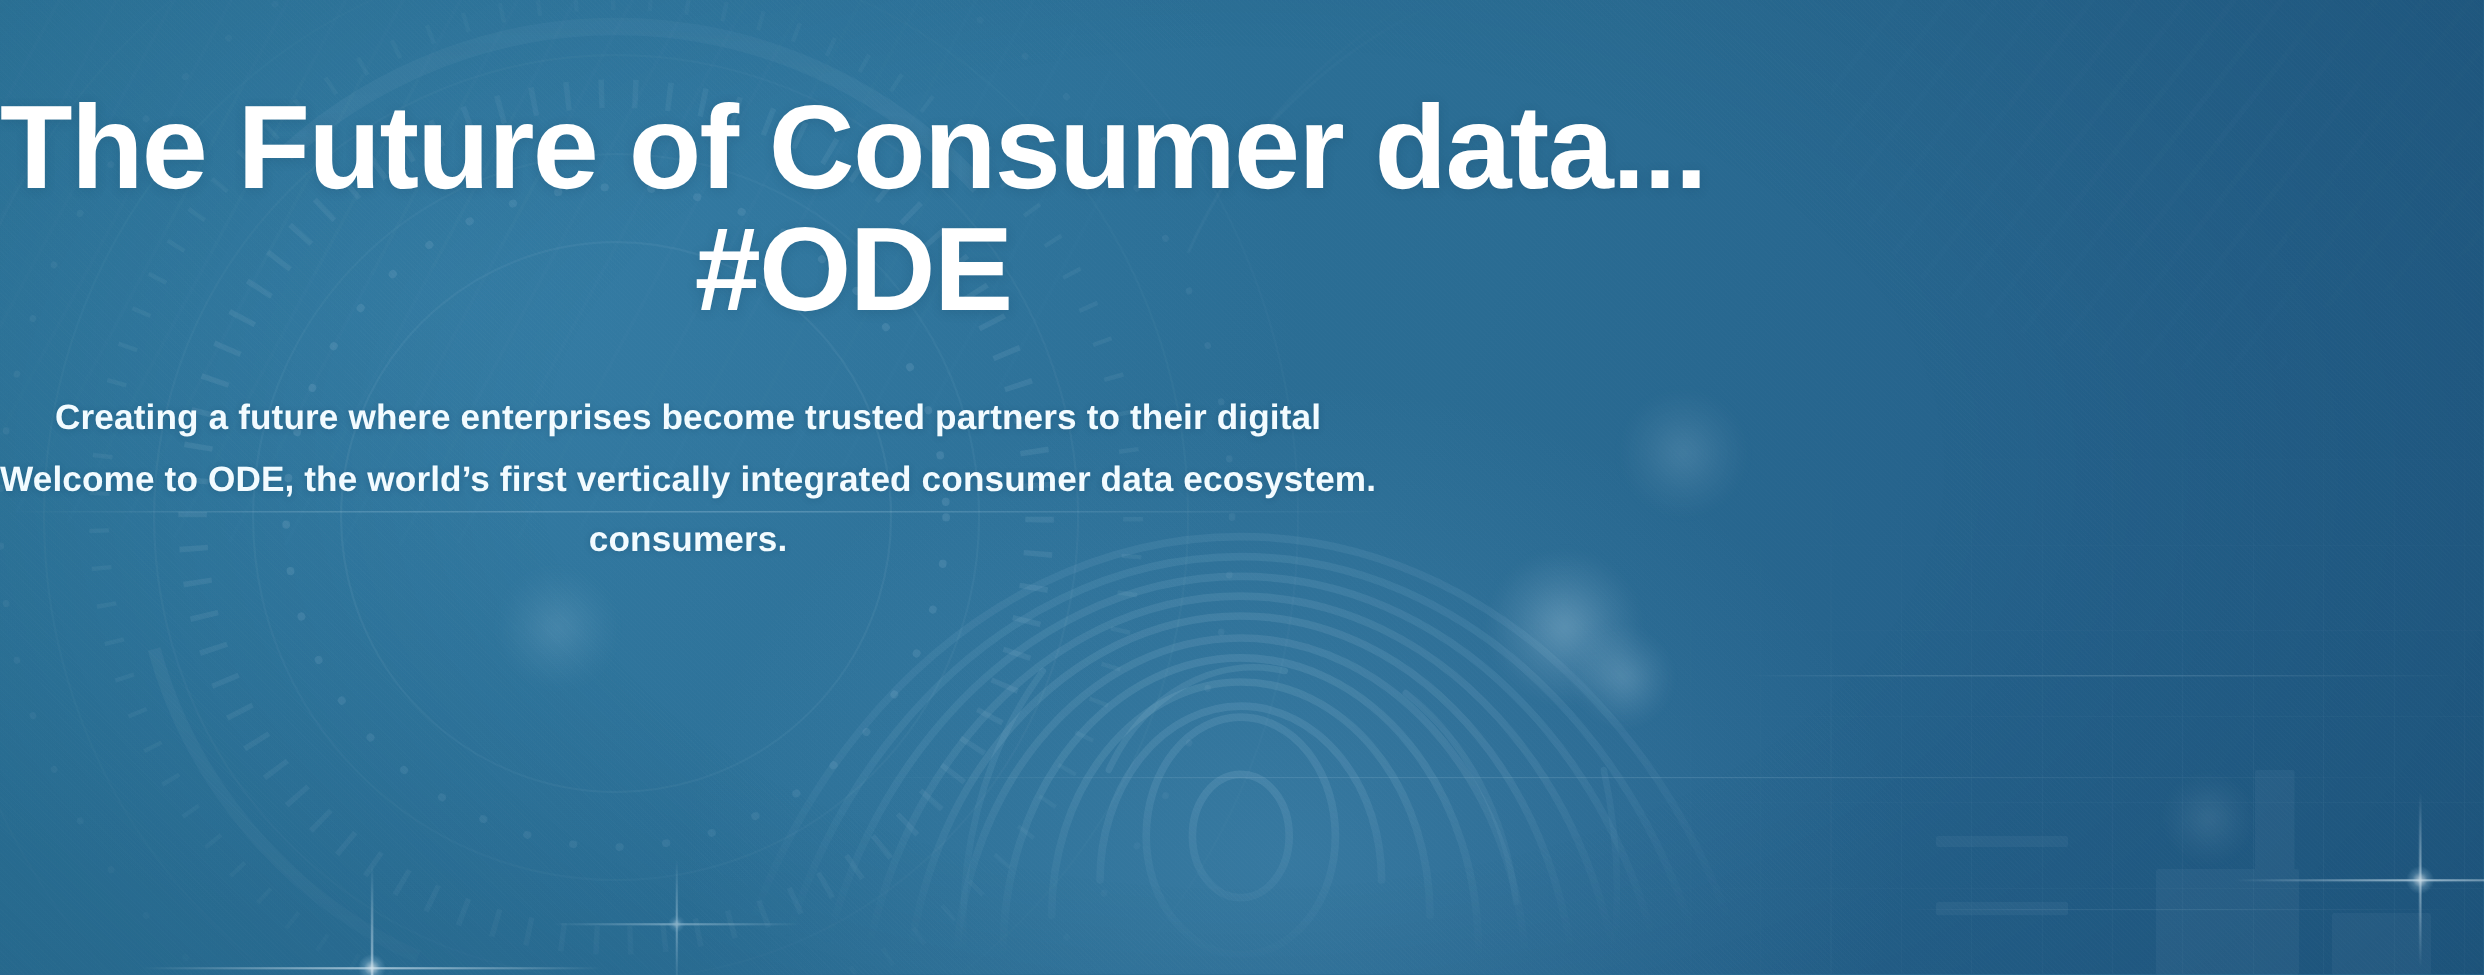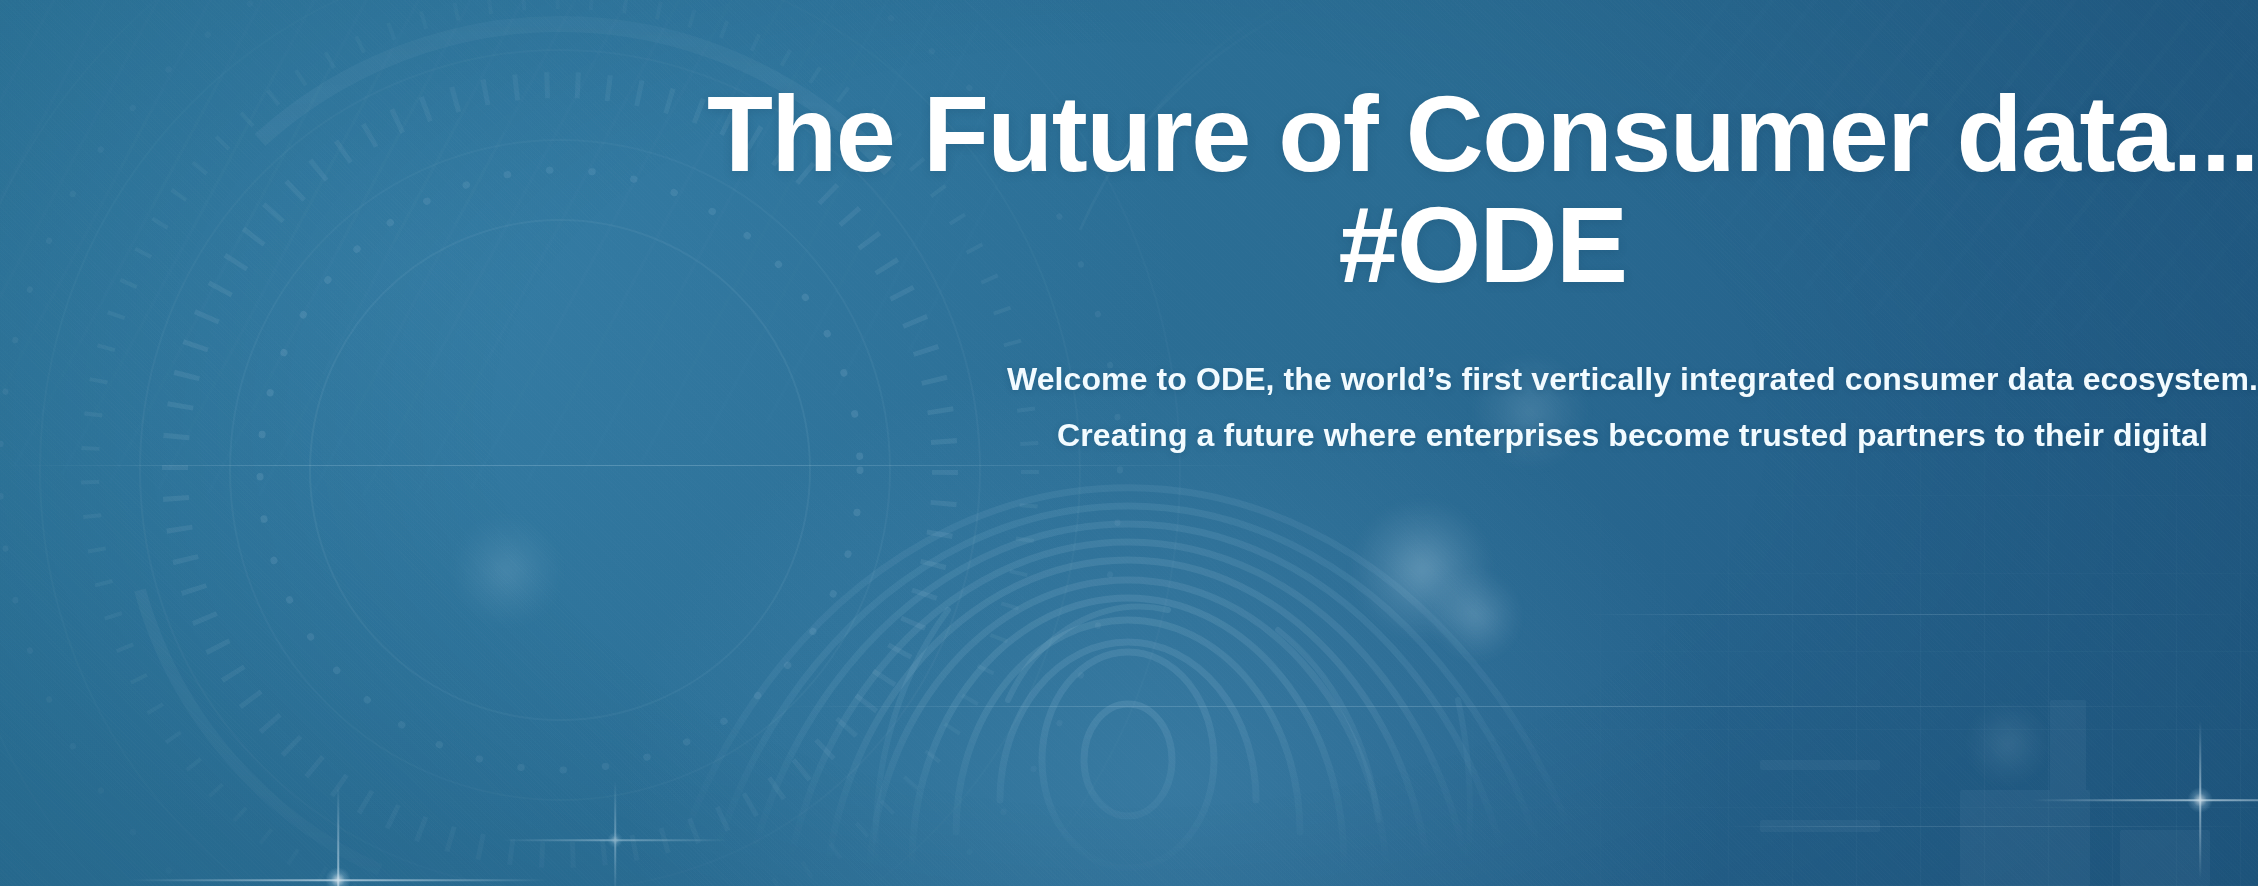--- a/index.html
+++ b/index.html
@@ -123,21 +123,21 @@
   }
 
   
   .content {
     position:relative;
     z-index:10;
     width:100%;
     height:100%;
     display:flex;
     flex-direction:column;
-    align-items:flex-end;
+    align-items:flex-start;
     padding-top:78px;
   }
 
   .headline {
     color:#ffffff;
     text-align:center;
     font-family:"Liberation Sans", sans-serif;
     font-weight:700;
     font-size:108px;
     line-height:1.03;
@@ -279,18 +279,19 @@
   </div>
 
   <div class="content">
 
     <h1 class="headline">
       <span class="hl-line">The Future of Consumer data...</span>
       <span class="hl-line">#ODE</span>
     </h1>
 
     <p class="subcopy">
+      <span class="sc-line">Creating a future where enterprises become trusted partners to their digital</span>
       <span class="sc-line">Welcome to ODE, the world’s first vertically integrated consumer data ecosystem.</span>
-      <span class="sc-line">Creating a future where enterprises become trusted partners to their digital</span>
+      <span class="sc-line">consumers.</span>
     </p>
 
   </div>
 </div>
 
 </body></html>

